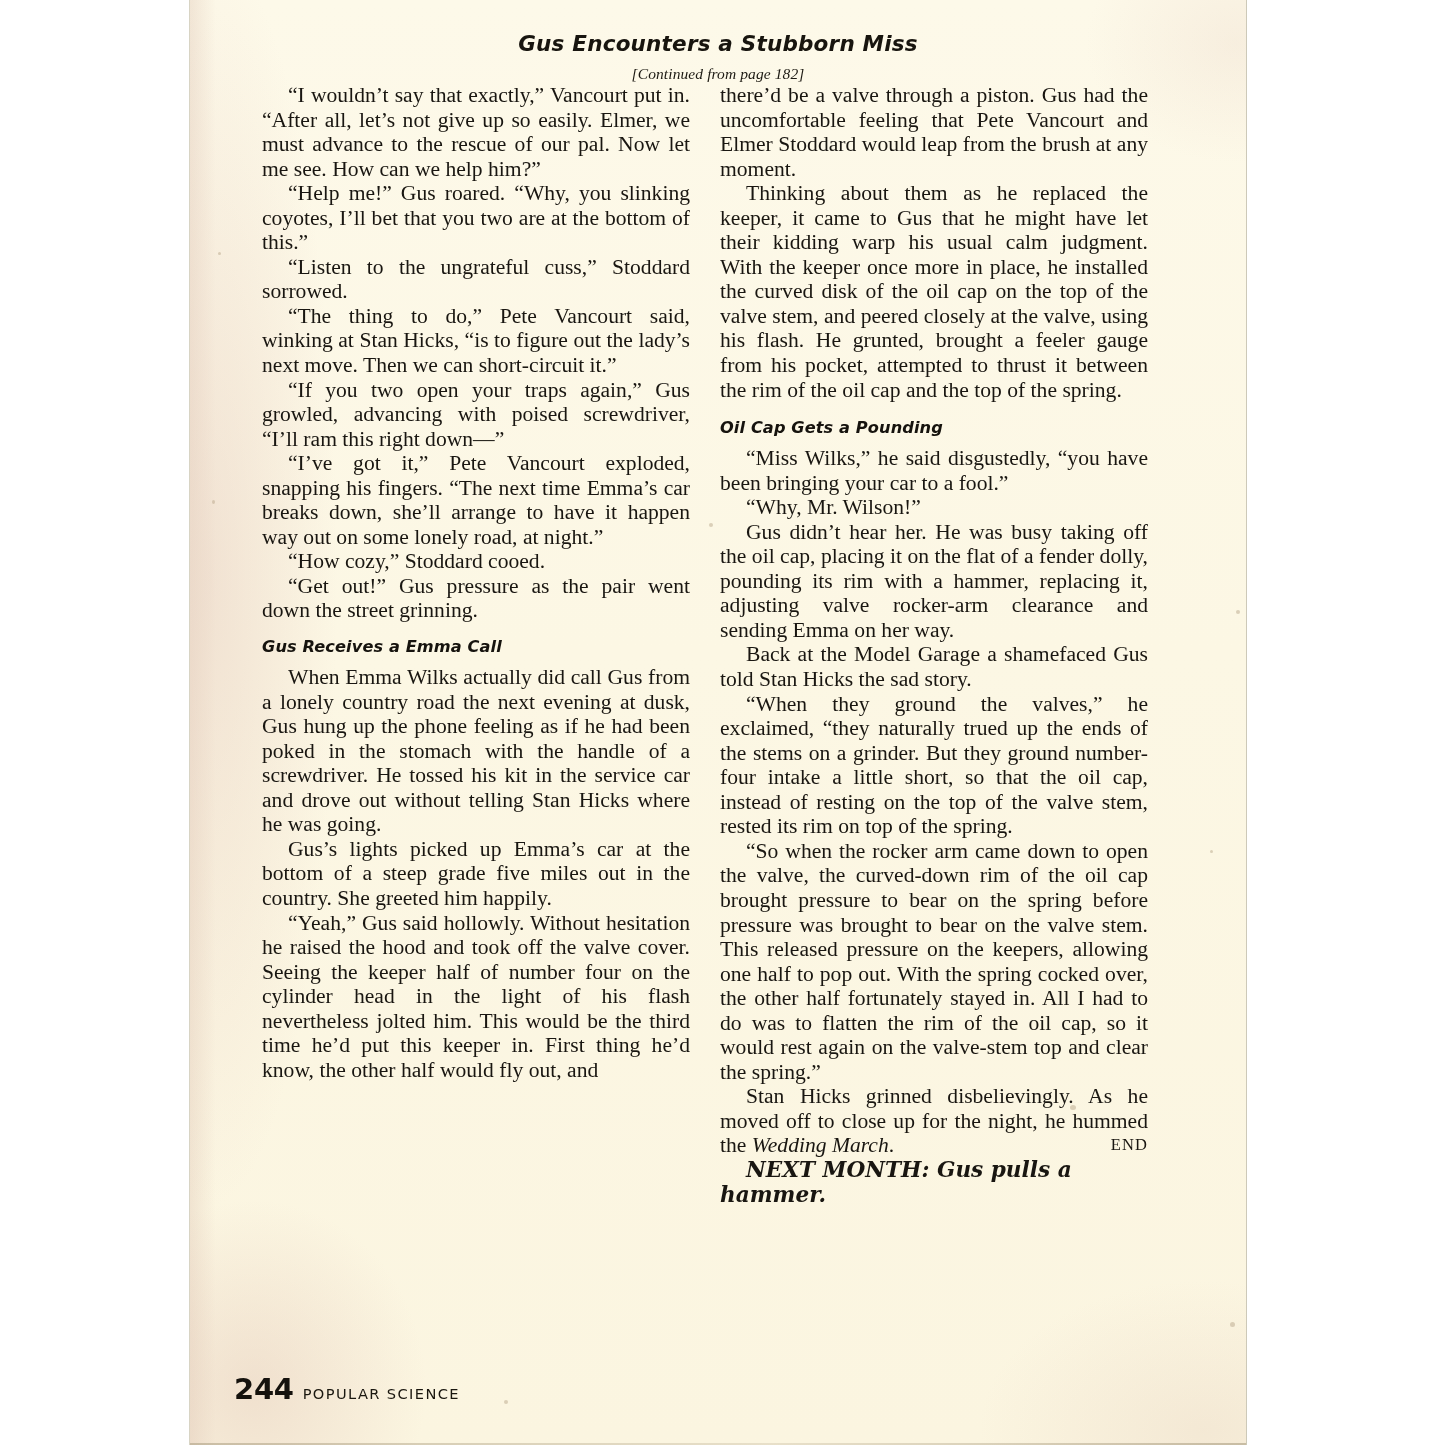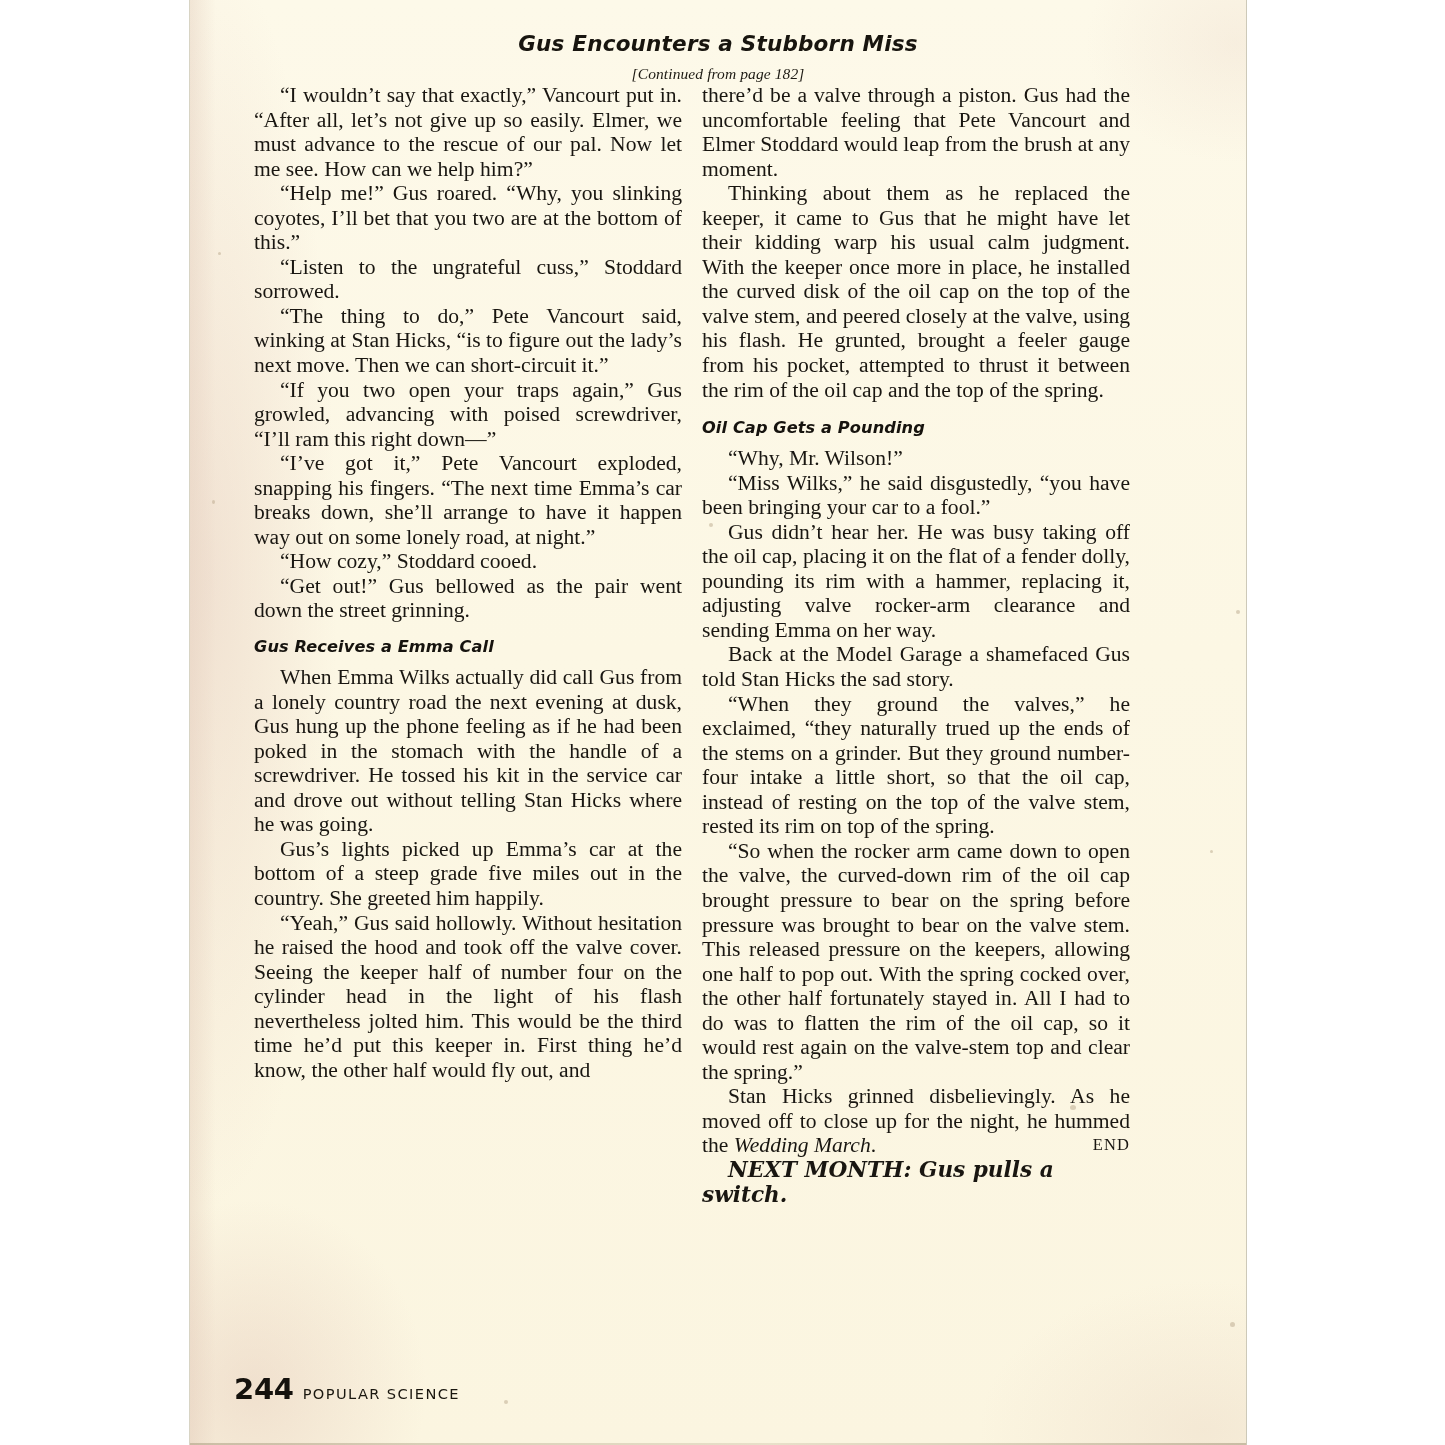--- a/index.html
+++ b/index.html
@@ -78,25 +78,25 @@
     font-family: "Liberation Serif", serif;
     font-style: italic;
     font-size: 15.5px;
     color: #1d1a13;
     letter-spacing: .1px;
   }
 
   
   .columns {
     position: absolute;
-    left: 64px;
+    left: 72px;
     top: 83px;
     width: 932px;
     display: flex;
-    gap: 20px;
+    gap: 30px;
   }
   .col {
     width: 428px;
   }
   .col p {
     margin: 0;
     text-align: justify;
     text-justify: inter-word;
     text-indent: 26px;
     font-size: 21.6px;
@@ -185,47 +185,47 @@
     <div class="columns">
 
       <div class="col">
         <p>“I wouldn’t say that exactly,” Vancourt put in. “After all, let’s not give up so easily. Elmer, we must advance to the rescue of our pal. Now let me see. How can we help him?”</p>
         <p>“Help me!” Gus roared. “Why, you slinking coyotes, I’ll bet that you two are at the bottom of this.”</p>
         <p>“Listen to the ungrateful cuss,” Stoddard sorrowed.</p>
         <p>“The thing to do,” Pete Vancourt said, winking at Stan Hicks, “is to figure out the lady’s next move. Then we can short-circuit it.”</p>
         <p>“If you two open your traps again,” Gus growled, advancing with poised screwdriver, “I’ll ram this right down—”</p>
         <p>“I’ve got it,” Pete Vancourt exploded, snapping his fingers. “The next time Emma’s car breaks down, she’ll arrange to have it happen way out on some lonely road, at night.”</p>
         <p>“How cozy,” Stoddard cooed.</p>
-        <p>“Get out!” Gus bellowed as the pair went down the street grinning.</p>
+        <p>“Get out!” Gus pressure as the pair went down the street grinning.</p>
 
         <div class="subhead">Gus Receives a Emma Call</div>
 
         <p>When Emma Wilks actually did call Gus from a lonely country road the next evening at dusk, Gus hung up the phone feeling as if he had been poked in the stomach with the handle of a screwdriver. He tossed his kit in the service car and drove out without telling Stan Hicks where he was going.</p>
         <p>Gus’s lights picked up Emma’s car at the bottom of a steep grade five miles out in the country. She greeted him happily.</p>
 
 
         <p>“Yeah,” Gus said hollowly. Without hesitation he raised the hood and took off the valve cover. Seeing the keeper half of number four on the cylinder head in the light of his flash nevertheless jolted him. This would be the third time he’d put this keeper in. First thing he’d know, the other half would fly out, and</p>
       </div>
 
       <div class="col">
         <p class="no-indent">there’d be a valve through a piston. Gus had the uncomfortable feeling that Pete Vancourt and Elmer Stoddard would leap from the brush at any moment.</p>
         <p>Thinking about them as he replaced the keeper, it came to Gus that he might have let their kidding warp his usual calm judgment. With the keeper once more in place, he installed the curved disk of the oil cap on the top of the valve stem, and peered closely at the valve, using his flash. He grunted, brought a feeler gauge from his pocket, attempted to thrust it between the rim of the oil cap and the top of the spring.</p>
 
         <div class="subhead tight-top">Oil Cap Gets a Pounding</div>
 
+        <p>“Miss Wilks,” he said disgustedly, “you have been bringing your car to a fool.”</p>
         <p>“Why, Mr. Wilson!”</p>
-        <p>“Miss Wilks,” he said disgustedly, “you have been bringing your car to a fool.”</p>
         <p>Gus didn’t hear her. He was busy taking off the oil cap, placing it on the flat of a fender dolly, pounding its rim with a hammer, replacing it, adjusting valve rocker-arm clearance and sending Emma on her way.</p>
         <p>Back at the Model Garage a shamefaced Gus told Stan Hicks the sad story.</p>
         <p>“When they ground the valves,” he exclaimed, “they naturally trued up the ends of the stems on a grinder. But they ground number-four intake a little short, so that the oil cap, instead of resting on the top of the valve stem, rested its rim on top of the spring.</p>
         <p>“So when the rocker arm came down to open the valve, the curved-down rim of the oil cap brought pressure to bear on the spring before pressure was brought to bear on the valve stem. This released pressure on the keepers, allowing one half to pop out. With the spring cocked over, the other half fortunately stayed in. All I had to do was to flatten the rim of the oil cap, so it would rest again on the valve-stem top and clear the spring.”</p>
 
         <p><span>Stan Hicks grinned disbelievingly. As he moved off to close up for the night, he hummed the </span><span class="italic">Wedding March</span><span>.</span><span class="smallcaps-end" style="float:right;">END</span></p>
 
-        <p class="next-month">NEXT MONTH: Gus pulls a switch.</p>
+        <p class="next-month">NEXT MONTH: Gus pulls a hammer.</p>
       </div>
 
     </div>
 
     <div class="folio">
       <span class="folio-num">244</span>
       <span class="folio-mag">Popular Science</span>
     </div>
 
     <div class="bottom-edge"></div>

